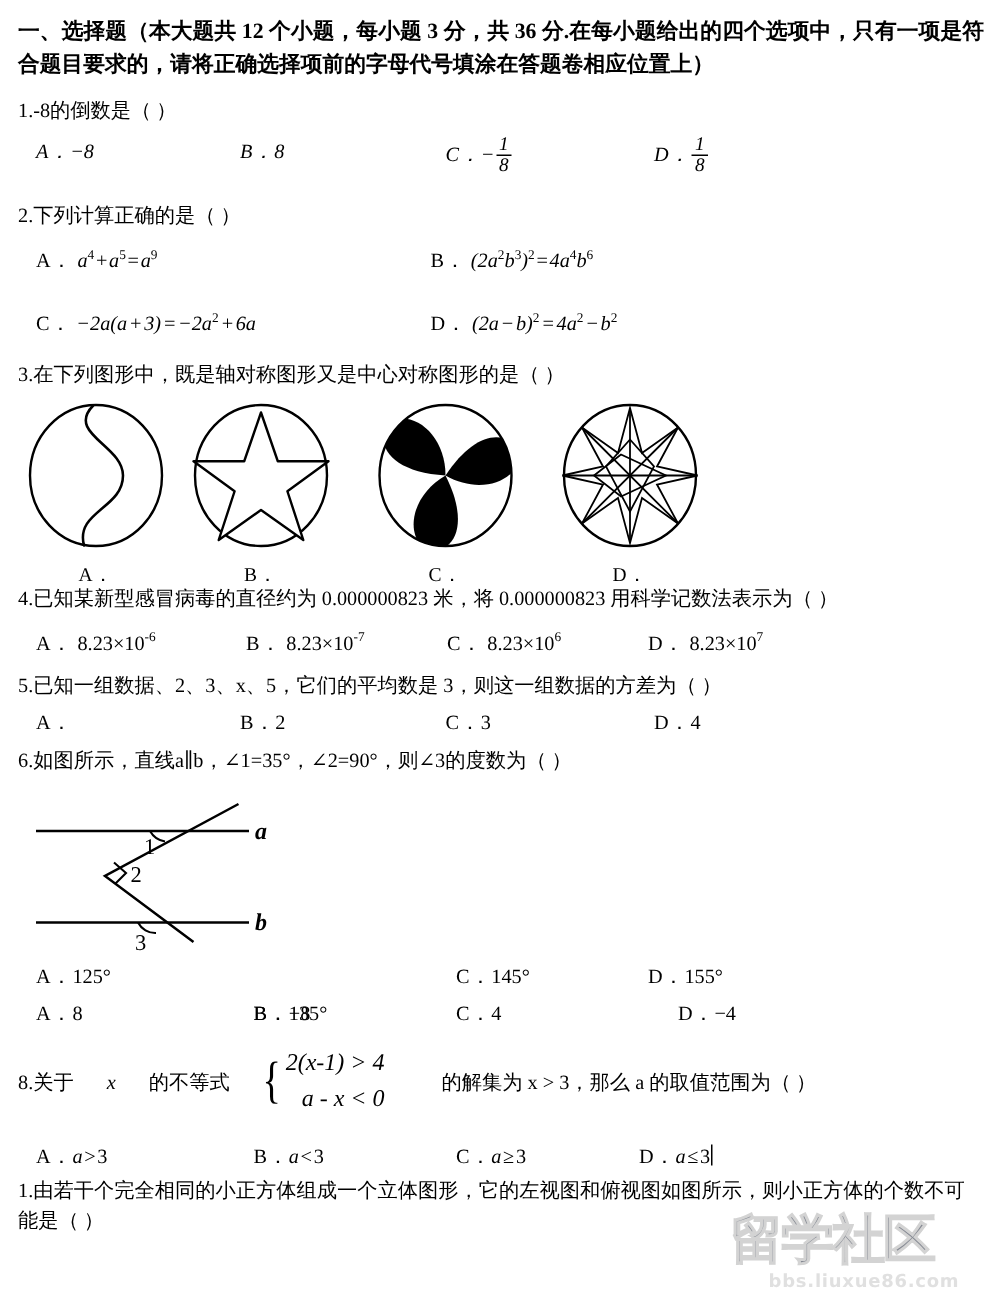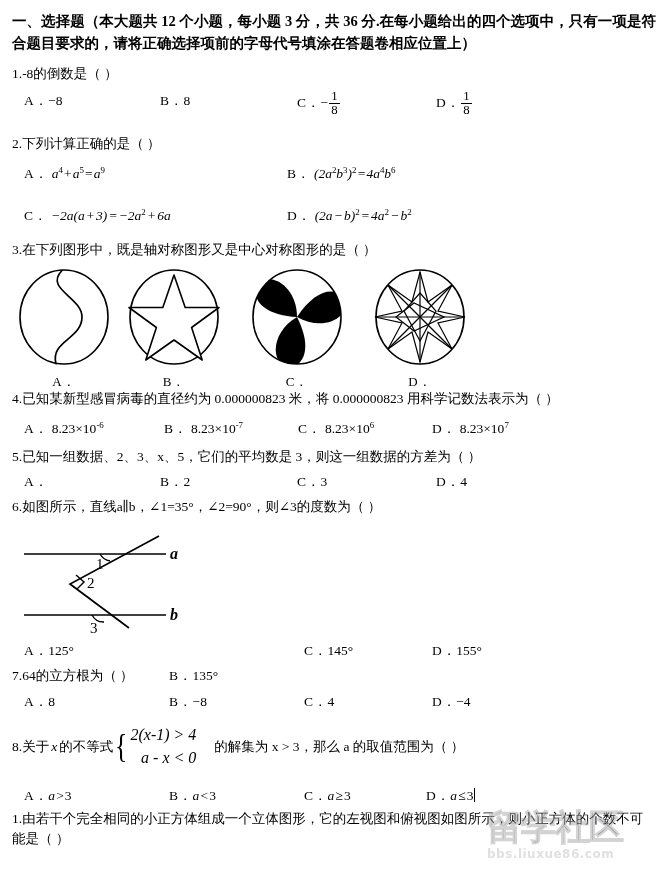--- a/index.html
+++ b/index.html
@@ -51,21 +51,21 @@
   }
 
   
   .opt-row {
     margin: 7px 14px 0 12px;
     font-size: 13.5px;
     line-height: 1.5;
     position: relative;
     height: 20px;
   }
-  .opt-row.tall { height: 34px; }
+  .opt-row.tall { height: 34px; font-style: italic; }
   .opt {
     position: absolute;
     top: 0;
     white-space: nowrap;
   }
   .opt-lbl {
     font-family: "Liberation Serif", serif;
     letter-spacing: 0.5px;
   }
   
@@ -155,20 +155,21 @@
     font-size: 16px;
     line-height: 1.45;
   }
   .q8-line {
     margin: 12px 14px 0 12px;
     font-size: 13.5px;
     line-height: 1.5;
     display: flex;
     align-items: center;
     flex-wrap: nowrap;
+    gap: 20px;
   }
 
   
   .watermark {
     position: absolute;
     left: 487px;
     top: 800px;
     width: 178px;
     height: 64px;
     pointer-events: none;
@@ -183,20 +184,21 @@
     font-family: "DejaVu Sans", sans-serif;
     -webkit-text-stroke: 1px #a8a8a8;
   }
   .wm-url {
     font-size: 12px;
     color: #c2c2c2;
     letter-spacing: 0.5px;
     font-family: "DejaVu Sans", sans-serif;
     margin-top: 2px;
     font-weight: bold;
+    text-align: center;
   }
 
   .caret {
     display: inline-block;
     width: 1px;
     height: 14px;
     background: #000;
     vertical-align: -2px;
     margin-left: 1px;
   }
@@ -374,32 +376,31 @@
       <span class="opt-lbl">B．</span><span>135°</span>
     </span>
     <span class="opt" style="left:292px;">
       <span class="opt-lbl">C．</span><span>145°</span>
     </span>
     <span class="opt" style="left:420px;">
       <span class="opt-lbl">D．</span><span>155°</span>
     </span>
   </div>
 
-  <div class="q-stem" style="margin-top:5px;">7.64的立方根为（    ）</div>
   <div class="opt-row" style="margin-top:5px;">
     <span class="opt" style="left:12px;">
       <span class="opt-lbl">A．</span><span>8</span>
     </span>
     <span class="opt" style="left:157px;">
       <span class="opt-lbl">B．</span><span>−8</span>
     </span>
     <span class="opt" style="left:292px;">
       <span class="opt-lbl">C．</span><span>4</span>
     </span>
-    <span class="opt" style="left:420px;">
+    <span class="opt" style="left:440px;">
       <span class="opt-lbl">D．</span><span>−4</span>
     </span>
   </div>
 
   <div class="q8-line">
     <span>8.关于</span>
     <span class="mi" style="margin:0 2px;">x</span>
     <span>的不等式</span>
     <span class="sys">
       <span class="sys-inner">

